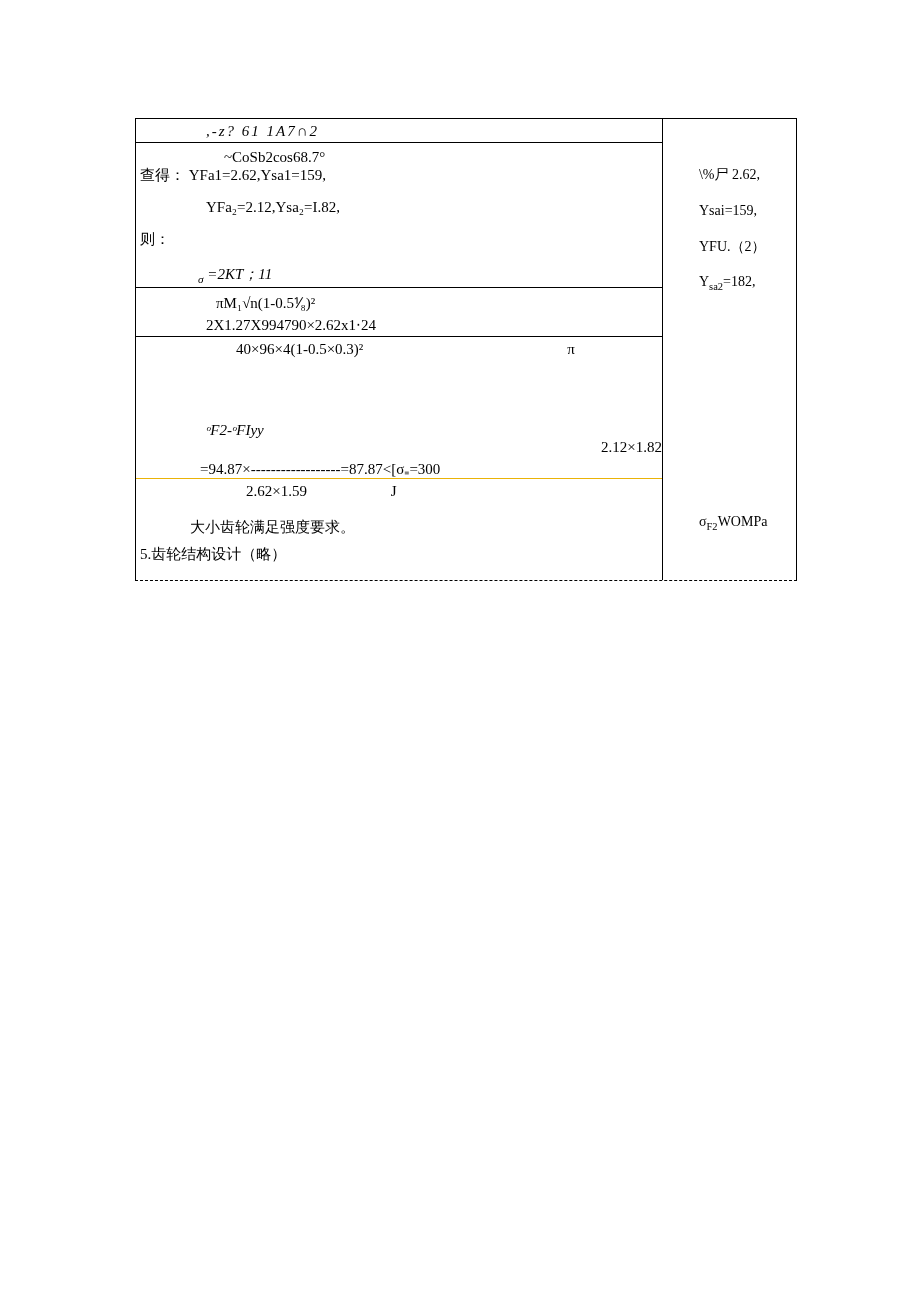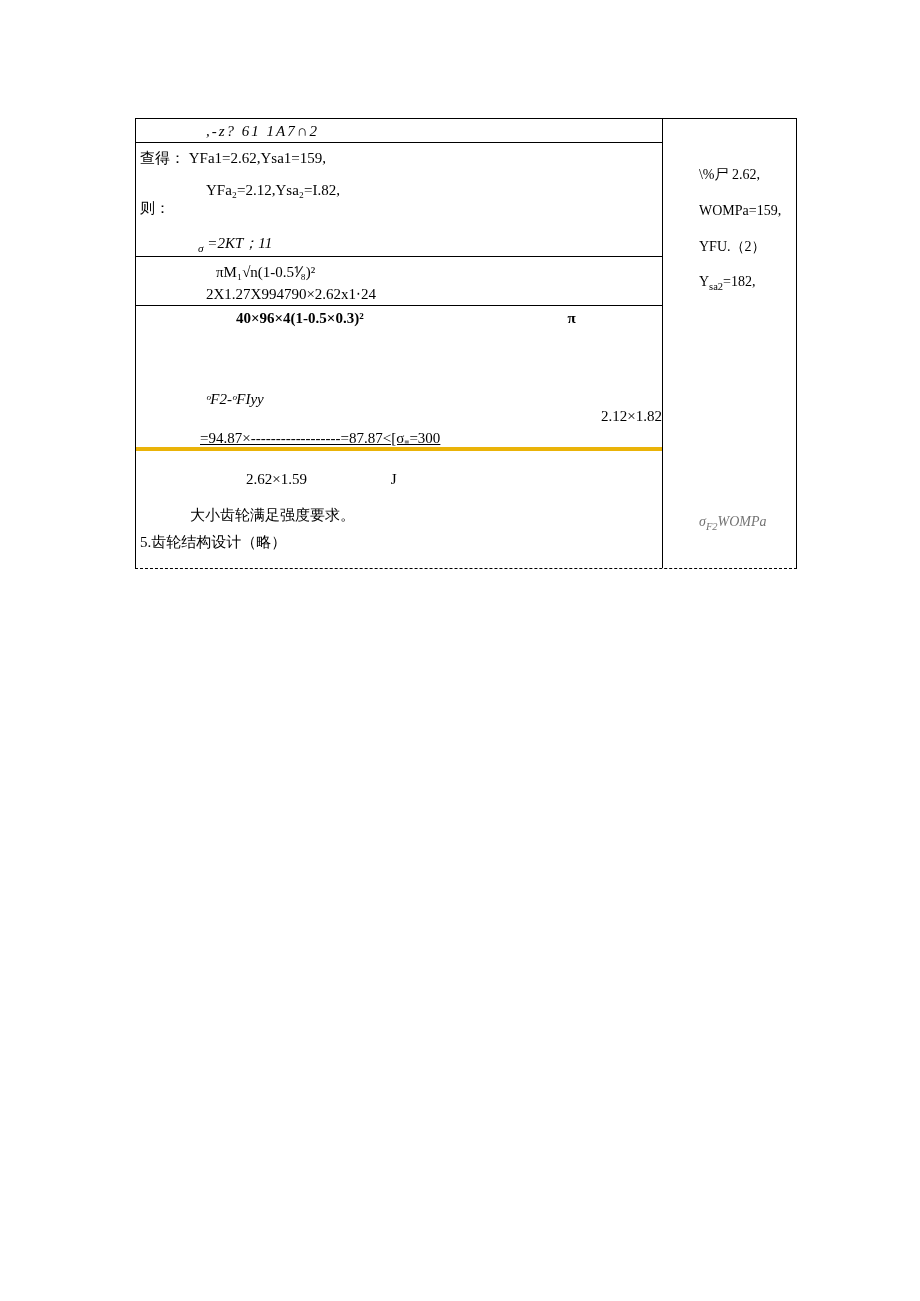--- a/index.html
+++ b/index.html
@@ -41,38 +41,37 @@
     border-bottom: 1px solid #000;
     padding: 4px 0 2px 70px;
     font-style: italic;
     letter-spacing: 2px;
   }
   .sec1 {
     padding: 6px 0 6px 0;
   }
   .indent-a { padding-left: 88px; }
   .indent-b { padding-left: 4px; margin-top: 0; margin-bottom: 14px; }
-  .indent-c { padding-left: 70px; }
+  .indent-c { padding-left: 70px; margin-bottom: 14px; }
   .zh { font-family: "SimSun", serif; }
   .sec-line {
     border-bottom: 1px solid #000;
     padding: 2px 0 2px 62px;
     font-style: italic;
   }
   .mid1 { padding: 4px 0 2px 80px; }
   .mid2 { padding: 2px 0 2px 70px; border-bottom: 1px solid #000; }
-  .mid3 { padding: 4px 0 4px 100px; font-weight: bold; }
+  .mid3 { padding: 4px 0 4px 100px; }
   .blank { height: 60px; }
   .sigma-line { padding-left: 70px; font-style: italic; }
   .frac-line {
     padding: 2px 0 0 64px;
-    border-bottom: 4px solid #eab308;
-    text-decoration: underline;
+    border-bottom: 1px solid #eab308;
   }
-  .result-line { padding: 4px 0 4px 110px; margin-top: 16px; }
+  .result-line { padding: 4px 0 4px 110px; }
   .conc {
     padding: 14px 0 6px 54px;
   }
   .conc2 {
     padding: 2px 0 10px 4px;
   }
   .sub { vertical-align: sub; font-size: 0.75em; }
   .pi-float {
     display: inline-block;
     margin-left: 200px;
@@ -85,20 +84,21 @@
 <body>
 
 <div class="page">
   <div class="outer">
 
     <div class="left-col">
 
       <div class="row-top">,-z?                61       1A7∩2</div>
 
       <div class="sec1">
+        <div class="indent-a">~CoSb2cos68.7°</div>
 
         <div class="indent-b zh">
           <span>查得：</span>
           <span>YFa1=2.62,Ysa1=159,</span>
         </div>
 
         <div class="indent-c">YFa₂=2.12,Ysa₂=I.82,</div>
 
         <div class="indent-b zh">则：</div>
 
@@ -126,21 +126,21 @@
 
         <div class="conc zh">大小齿轮满足强度要求。</div>
         <div class="conc2 zh">5.齿轮结构设计（略）</div>
       </div>
 
     </div>
 
     <div class="right-col">
       <div style="height:28px;"></div>
       <div>\%尸 2.62,</div>
-      <div>WOMPa=159,</div>
+      <div>Ysai=159,</div>
       <div>YFU.（2）</div>
       <div>Y<span class="sub">sa2</span>=182,</div>
       <div class="r-side-gap"></div>
-      <div class="truncated" style="color:#737373;font-style:italic;">σ<span class="sub">F2</span>WOMPa</div>
+      <div class="truncated" style="color:#000000;">σ<span class="sub">F2</span>WOMPa</div>
     </div>
 
   </div>
 </div>
 
 </body></html>

